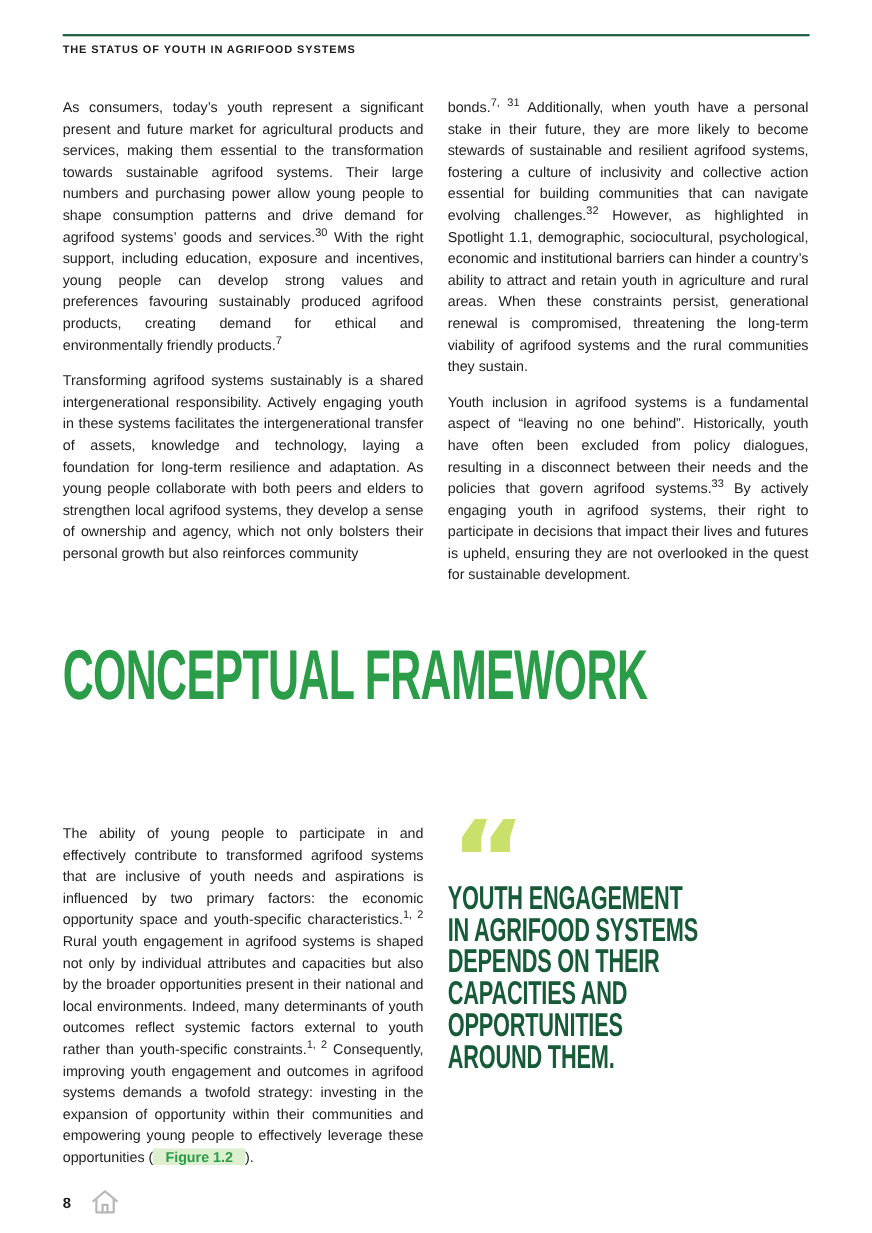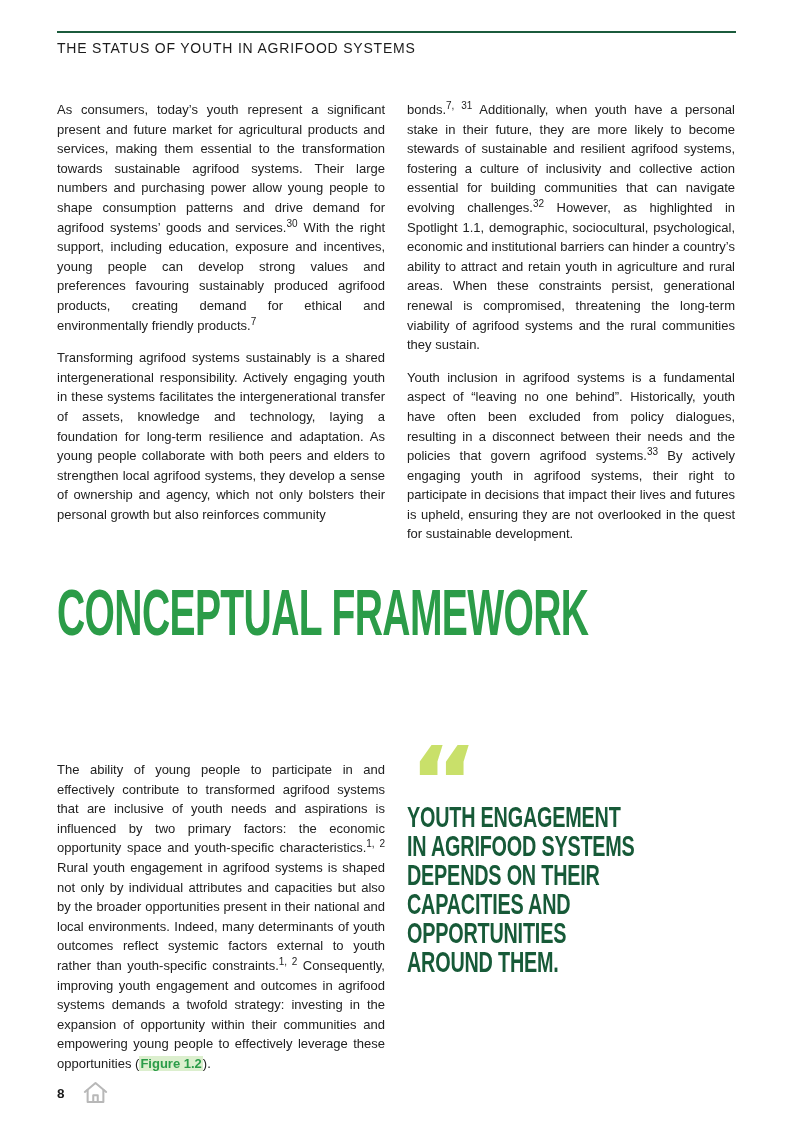--- a/index.html
+++ b/index.html
@@ -7,30 +7,30 @@
     --rule:#1B5B3C; --figrefbg:#DCEFCE; --ink:#212121; --muted:#B8B8B8;
   }
   *{box-sizing:border-box;}
   html,body{margin:0;padding:0;background:#fff;}
   .page{
     position:relative; width:793px; height:1121px; background:#fff;
     font-family:"Liberation Sans", sans-serif; color:var(--ink); overflow:hidden;
   }
   .top-rule{position:absolute; top:31px; left:57px; width:679px; height:2px; background:var(--rule);}
   .running-header{
-    position:absolute; top:40px; left:57px; font-size:14px; letter-spacing:0.8px;
-    color:#1b1b1b; font-weight:400;
+    position:absolute; top:40px; left:57px; font-size:10px; letter-spacing:0.8px;
+    color:#1b1b1b; font-weight:700;
   }
   .columns{position:absolute; left:57px; width:679px; display:flex; gap:22px;}
   .intro{top:88px;}
   .framework{top:748px;}
   .col{width:328px;}
-  p.body{font-size:13px; line-height:19.6px; text-align:justify; margin:12px 0 13px 0;}
+  p.body{font-size:13px; line-height:19.6px; text-align:justify; margin:0 0 13px 0;}
   p.body sup{font-size:10px; line-height:0;}
-  .figref{color:var(--green); background:var(--figrefbg); font-weight:bold; padding:0 1px; cursor:pointer;}
+  .figref{color:var(--green); background:var(--figrefbg); font-weight:bold; padding:0 11px; cursor:pointer;}
   .section-title{
     position:absolute; top:576px; left:57px; margin:0; white-space:nowrap;
     font-size:64px; font-weight:bold; color:var(--green); letter-spacing:-1px;
     transform:scale(0.61,1); transform-origin:left top;
   }
   .quote-col{width:328px;}
   .quote-mark{
     font-family:"DejaVu Sans", sans-serif; font-weight:bold; color:var(--lime);
     font-size:96px; line-height:0.92; height:62px; overflow:hidden; margin:-10px 0 2px 2px;
     transform:scaleX(1.1); transform-origin:left top;

